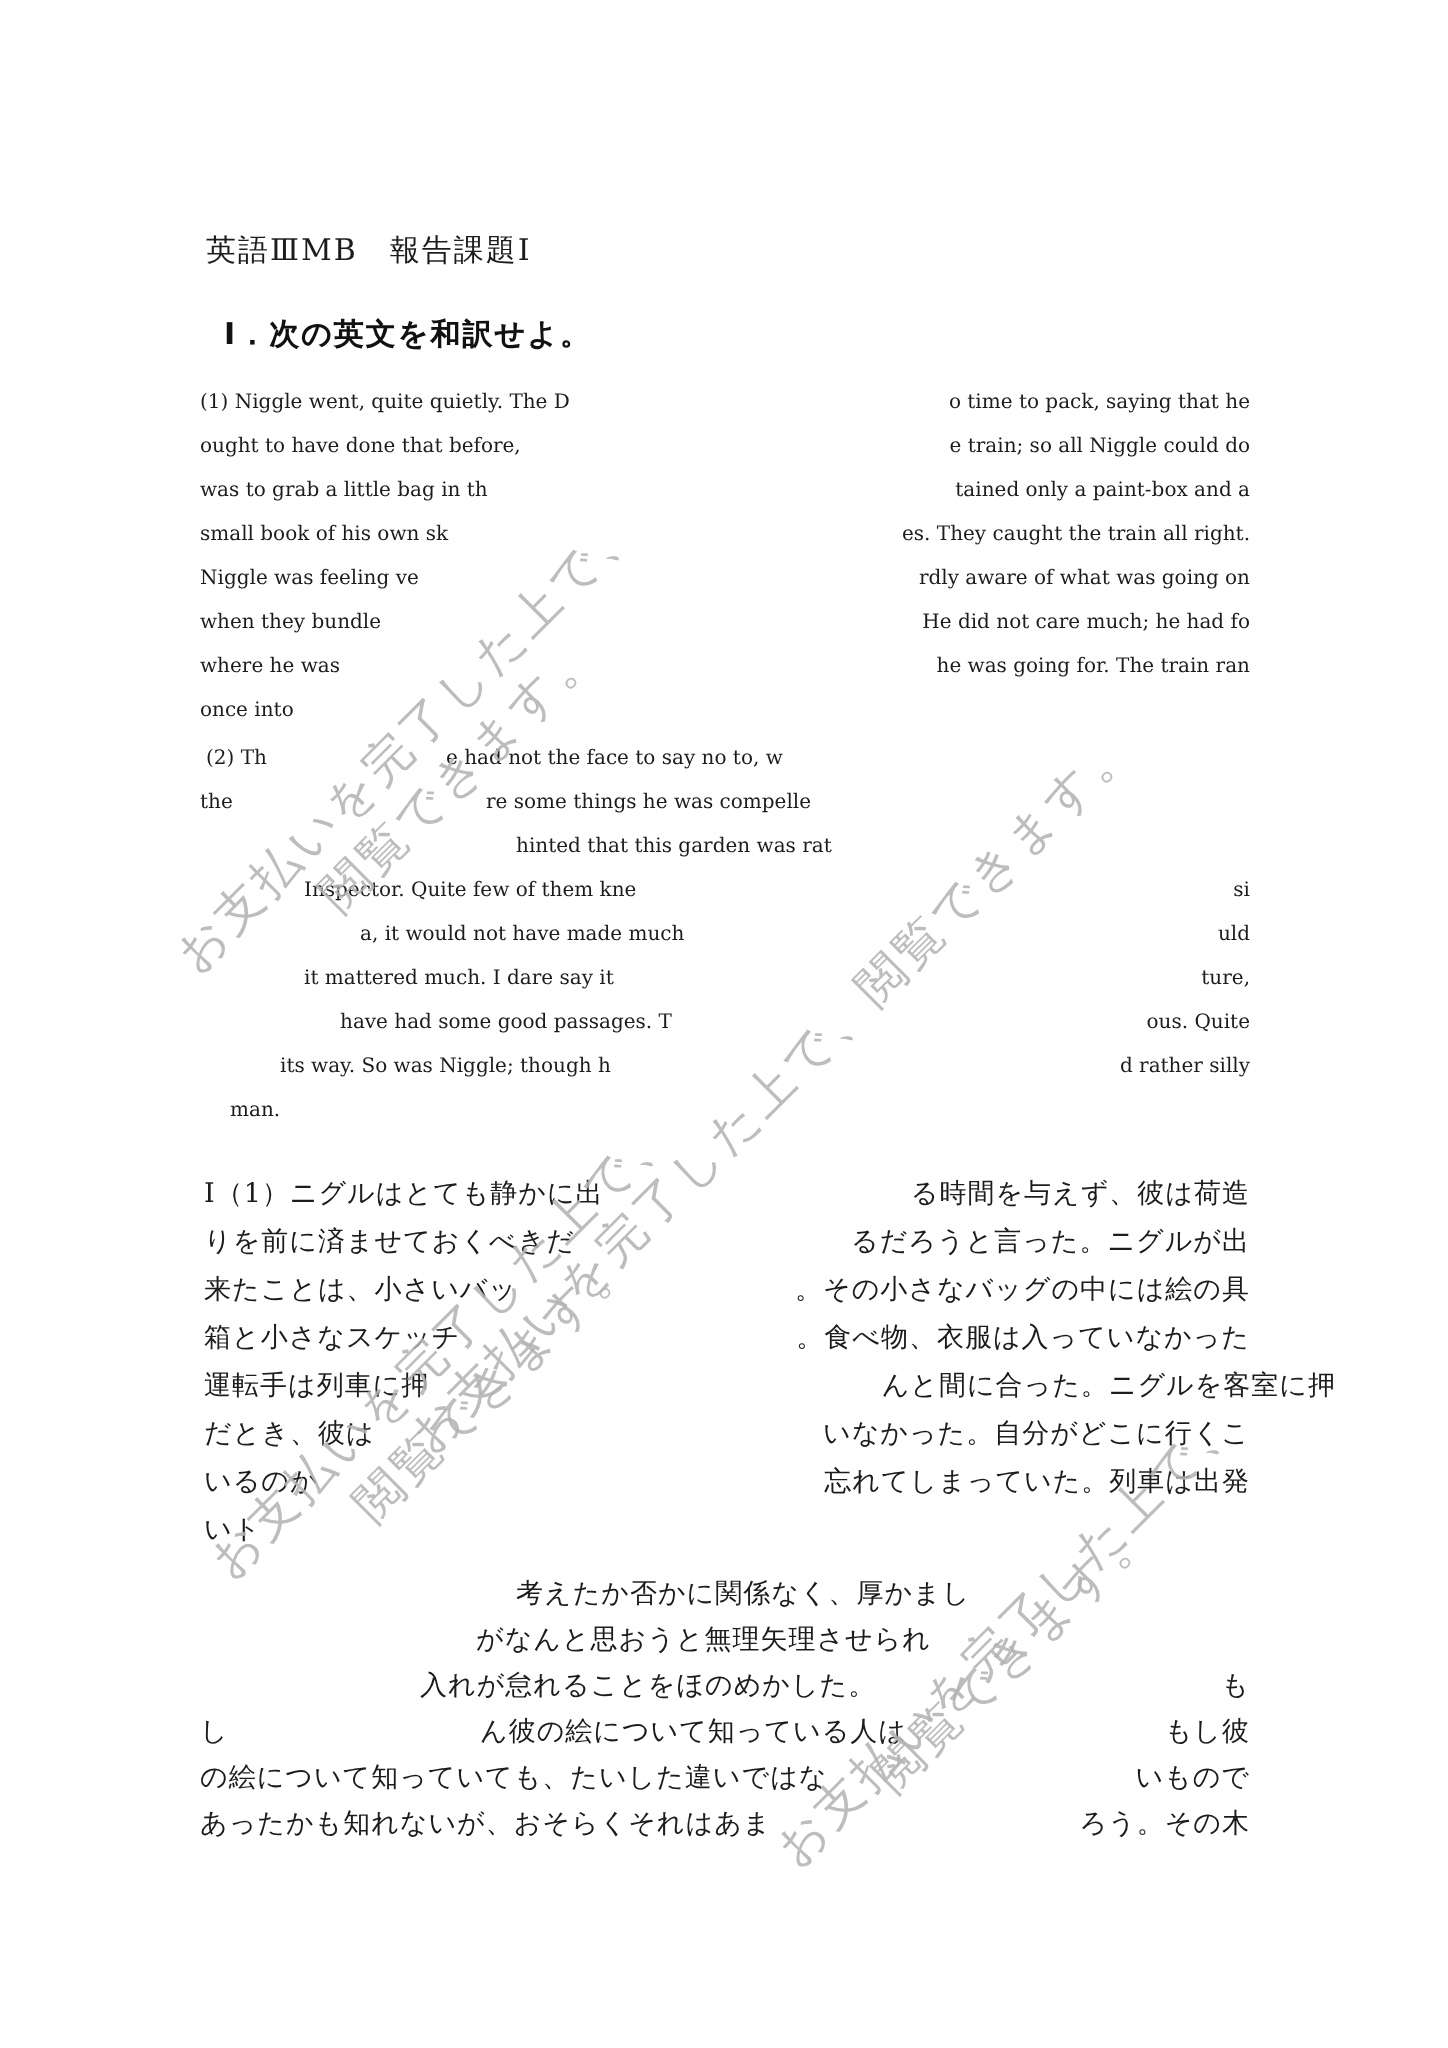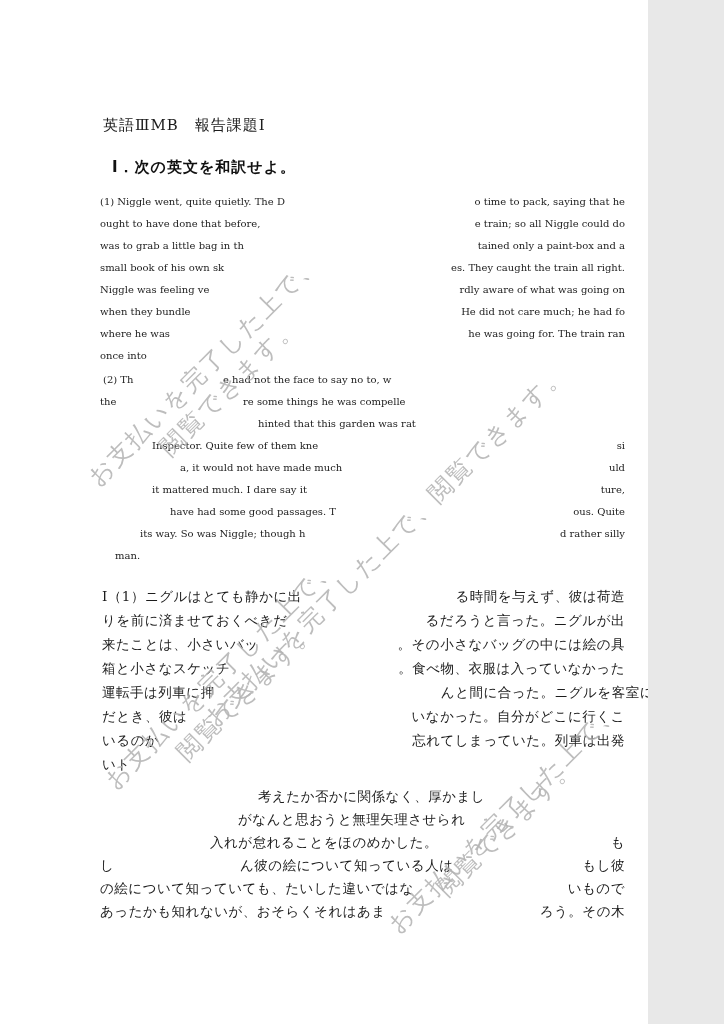--- a/index.html
+++ b/index.html
@@ -1,18 +1,18 @@
 <!DOCTYPE html>
 <html><head>
 <meta charset="utf-8">
 <style>
   html,body{margin:0;padding:0;background:#e8e8e8;}
   .page{
     position:relative;
-    width:648px;height:1024px;
+    width:724px;height:1024px;
     background:#ffffff;
     overflow:hidden;
     font-family:"DejaVu Serif","Liberation Serif",serif;
     text-align:center;
   }
   .doc-header{
     position:absolute;left:103px;top:116px;
     font-size:15px;color:#1c1c1c;letter-spacing:1px;
     font-family:"DejaVu Serif","Liberation Serif",serif;
     white-space:pre;

